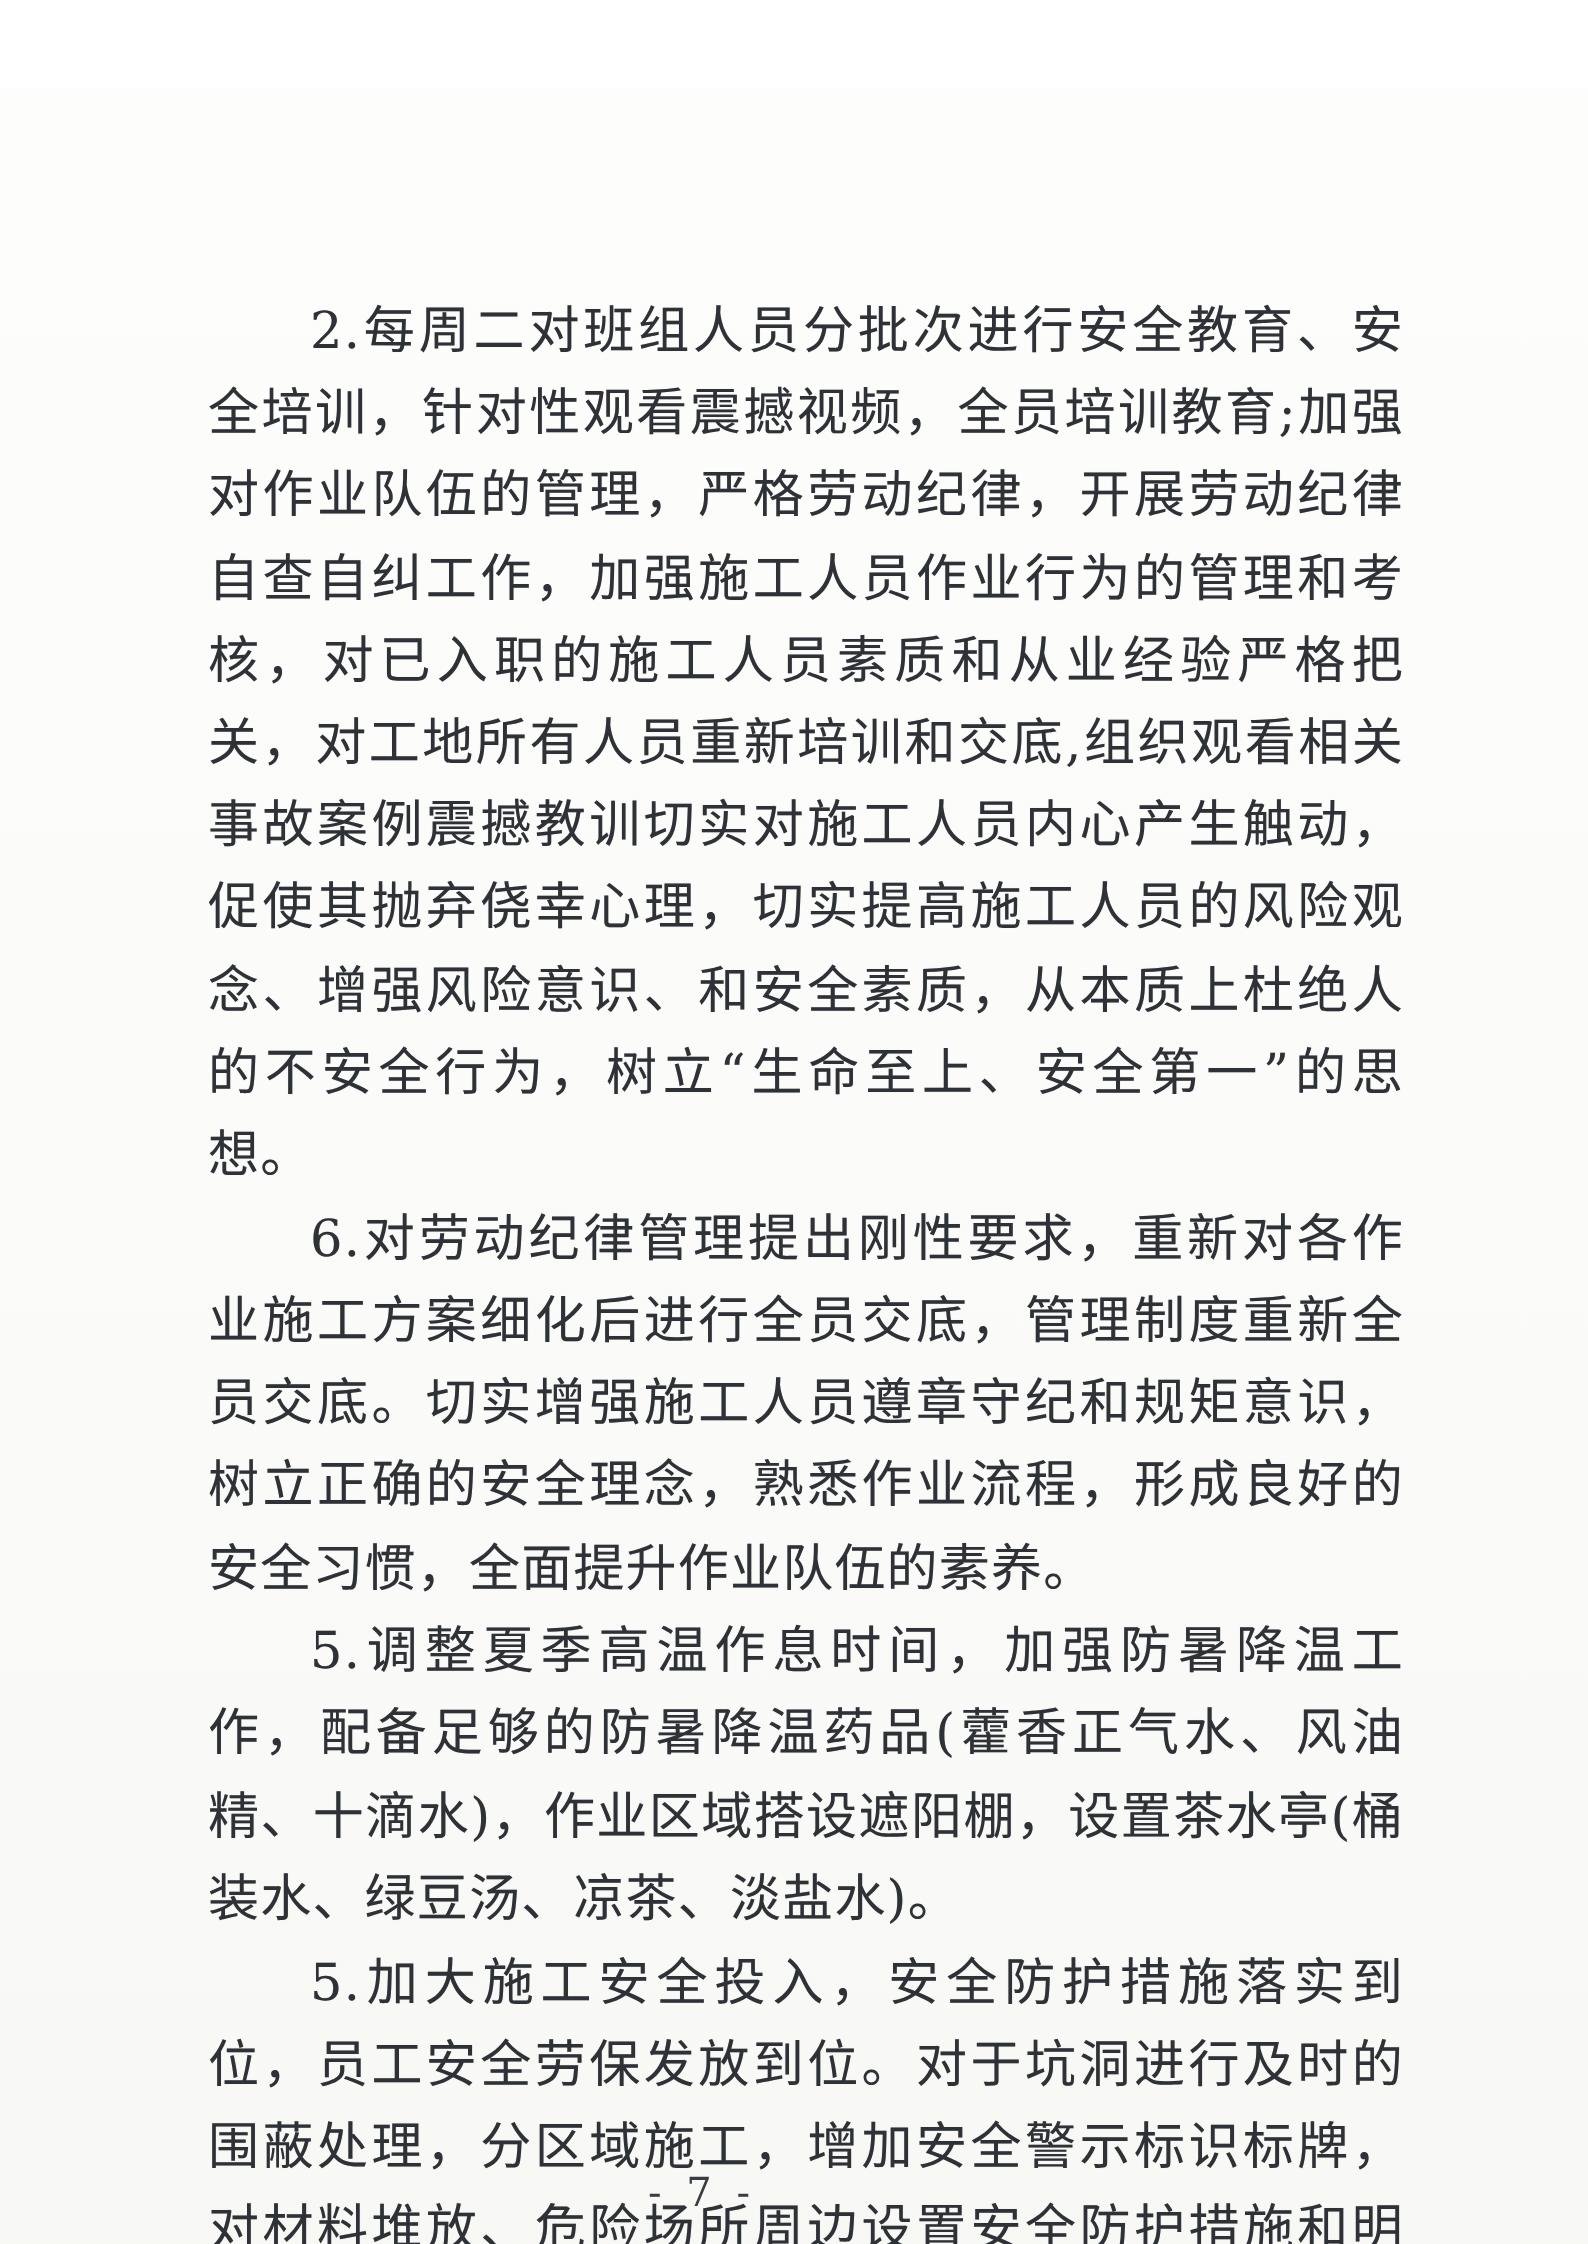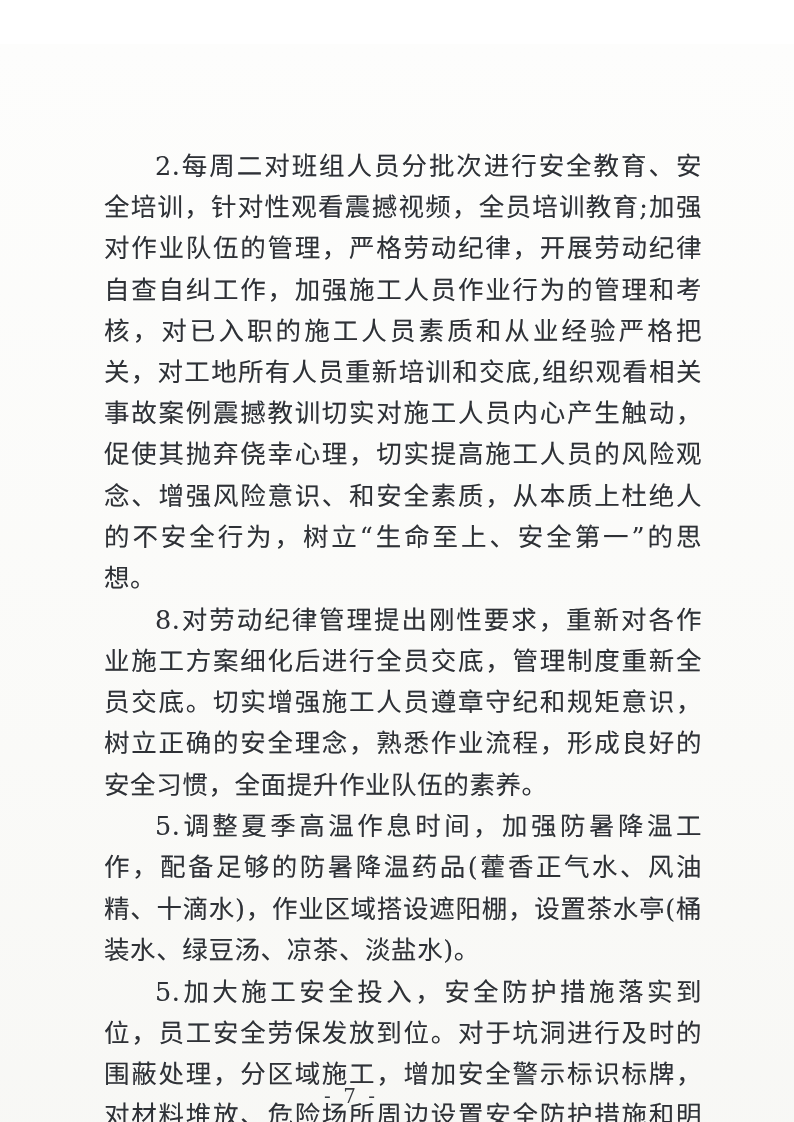--- a/index.html
+++ b/index.html
@@ -74,21 +74,21 @@
 </style>
 </head>
 <body>
 
 <div class="page">
 
   <div class="body-text">
 
     <p class="para">2.每周二对班组人员分批次进行安全教育、安全培训，针对性观看震撼视频，全员培训教育;加强对作业队伍的管理，严格劳动纪律，开展劳动纪律自查自纠工作，加强施工人员作业行为的管理和考核，对已入职的施工人员素质和从业经验严格把关，对工地所有人员重新培训和交底,组织观看相关事故案例震撼教训切实对施工人员内心产生触动，促使其抛弃侥幸心理，切实提高施工人员的风险观念、增强风险意识、和安全素质，从本质上杜绝人的不安全行为，树立“生命至上、安全第一”的思想。</p>
 
-    <p class="para">8.对劳动纪律管理提出刚性要求，重新对各作业施工方案细化后进行全员交底，管理制度重新全员交底。切实增强施工人员遵章守纪和规矩意识，树立正确的安全理念，熟悉作业流程，形成良好的安全习惯，全面提升作业队伍的素养。</p>
+    <p class="para">6.对劳动纪律管理提出刚性要求，重新对各作业施工方案细化后进行全员交底，管理制度重新全员交底。切实增强施工人员遵章守纪和规矩意识，树立正确的安全理念，熟悉作业流程，形成良好的安全习惯，全面提升作业队伍的素养。</p>
 
     <p class="para">5.调整夏季高温作息时间，加强防暑降温工作，配备足够的防暑降温药品(藿香正气水、风油精、十滴水)，作业区域搭设遮阳棚，设置茶水亭(桶装水、绿豆汤、凉茶、淡盐水)。</p>
 
     <p class="para">5.加大施工安全投入，安全防护措施落实到位，员工安全劳保发放到位。对于坑洞进行及时的围蔽处理，分区域施工，增加安全警示标识标牌，对材料堆放、危险场所周边设置安全防护措施和明显的安全警示标志，提醒班组的安全风险分辨意识。</p>
 
   </div>
 
   <div class="page-number">- 7 -</div>
 
 </div>

